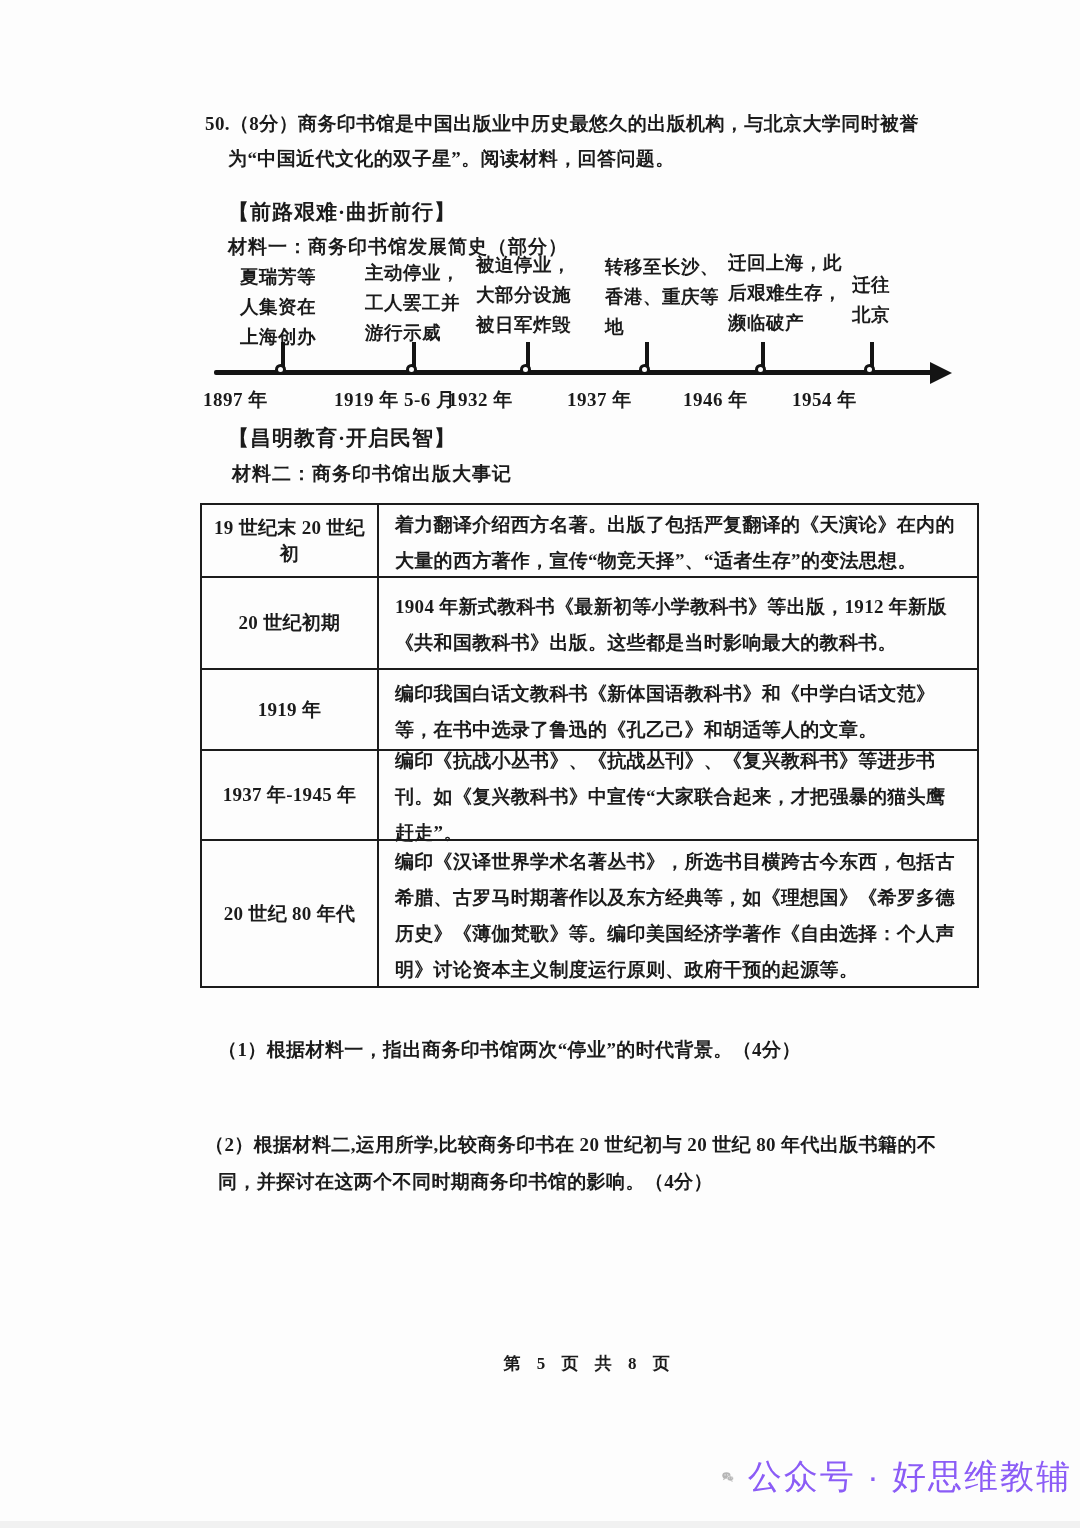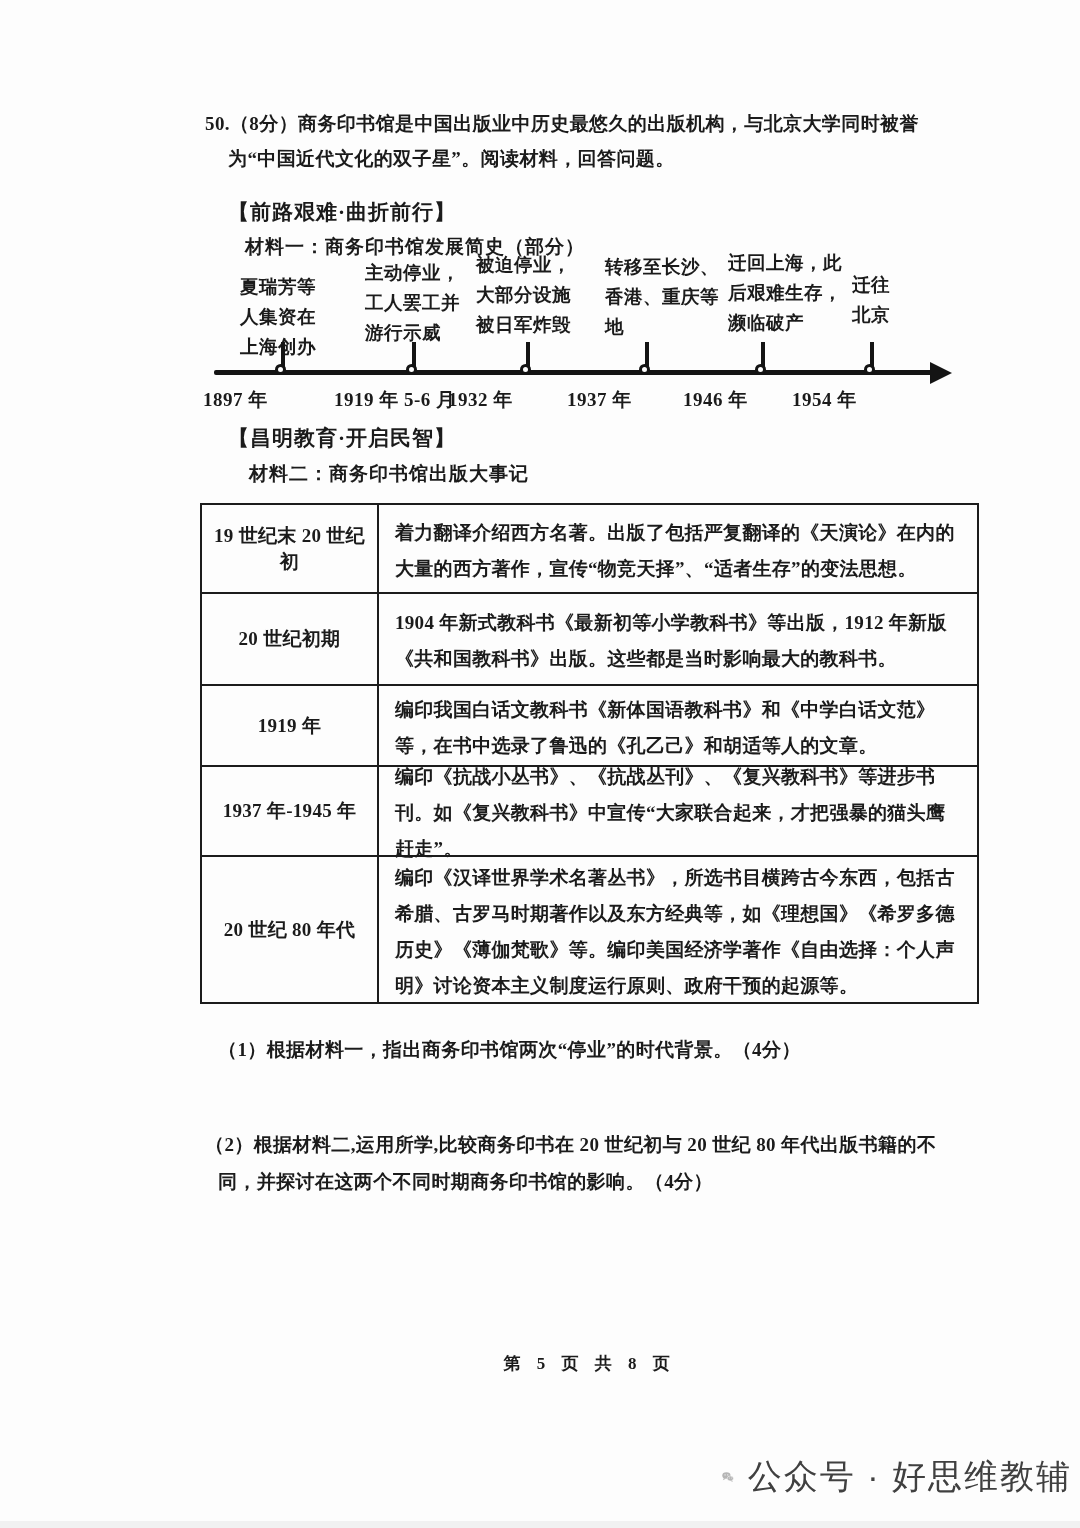--- a/index.html
+++ b/index.html
@@ -18,21 +18,21 @@
   
   .q-intro {
     left: 205px; top: 106px; width: 748px;
     font-size: 19px; line-height: 35px; font-weight: 700;
     padding-left: 23px; text-indent: -23px;
     letter-spacing: 0.4px;
   }
 
   
   .sec-heading { font-size: 21px; font-weight: 800; letter-spacing: 1px; }
-  .mat-label   { font-size: 19px; font-weight: 700; letter-spacing: 1px; margin-left: 17px; }
+  .mat-label   { font-size: 19px; font-weight: 700; letter-spacing: 1px; }
 
   
   .timeline { left: 200px; top: 240px; width: 780px; height: 178px; }
   .tl-axis {
     position: absolute; left: 14px; top: 130px; width: 722px; height: 5px;
     background: #141414; border-radius: 2px;
   }
   .tl-arrow {
     position: absolute; left: 730px; top: 121.5px;
     width: 0; height: 0;
@@ -73,21 +73,21 @@
     font-size: 19px; font-weight: 700; letter-spacing: 0.3px;
     padding: 4px 6px;
   }
   .cell-content {
     flex: 1;
     display: flex; align-items: center;
     font-size: 19px; line-height: 36px; font-weight: 600;
     letter-spacing: 0.3px;
     padding: 6px 14px 2px 16px;
   }
-  .r1 { height: 87px; }
+  .r1 { height: 71px; }
   .r2 { height: 92px; }
   .r3 { height: 81px; }
   .r4 { height: 90px; }
   .r5 { height: 147px; }
 
   
   .sub-q {
     font-size: 19px; line-height: 37px; font-weight: 700;
     letter-spacing: 0.4px;
   }
@@ -99,21 +99,21 @@
   
   .page-footer {
     left: 200px; top: 1352px; width: 779px; text-align: center;
     font-size: 17px; font-weight: 700; letter-spacing: 6px;
   }
 
   
   .watermark {
     left: 722px; top: 1445px; width: 350px; height: 64px;
     display: flex; align-items: center; gap: 14px;
-    color: #404040;
+    color: #8b5cf6;
     font-family: "Liberation Sans", "DejaVu Sans", sans-serif;
     font-size: 34px; font-weight: 500; letter-spacing: 2px;
     white-space: nowrap;
   }
   .bottom-strip {
     left: 0; bottom: 0; width: 1080px; height: 7px;
     background: #f1f1f1;
   }
 </style>
 </head>
@@ -121,21 +121,21 @@
 
 <p class="abs q-intro">50.（8分）商务印书馆是中国出版业中历史最悠久的出版机构，与北京大学同时被誉为“中国近代文化的双子星”。阅读材料，回答问题。</p>
 
 <div class="abs sec-heading" style="left:228px; top:198px;">【前路艰难·曲折前行】</div>
 <div class="abs mat-label" style="left:228px; top:234px;">材料一：商务印书馆发展简史（部分）</div>
 
 <div class="abs timeline">
   <div class="tl-axis"></div>
   <div class="tl-arrow"></div>
 
-  <div class="tl-label" style="left:40px;  top:22px;margin-top:10px;">夏瑞芳等
+  <div class="tl-label" style="left:40px;  top:22px;">夏瑞芳等
 人集资在
 上海创办</div>
   <div class="tl-label" style="left:165px; top:18px;">主动停业，
 工人罢工并
 游行示威</div>
   <div class="tl-label" style="left:276px; top:10px;">被迫停业，
 大部分设施
 被日军炸毁</div>
   <div class="tl-label" style="left:405px; top:12px;">转移至长沙、
 香港、重庆等

